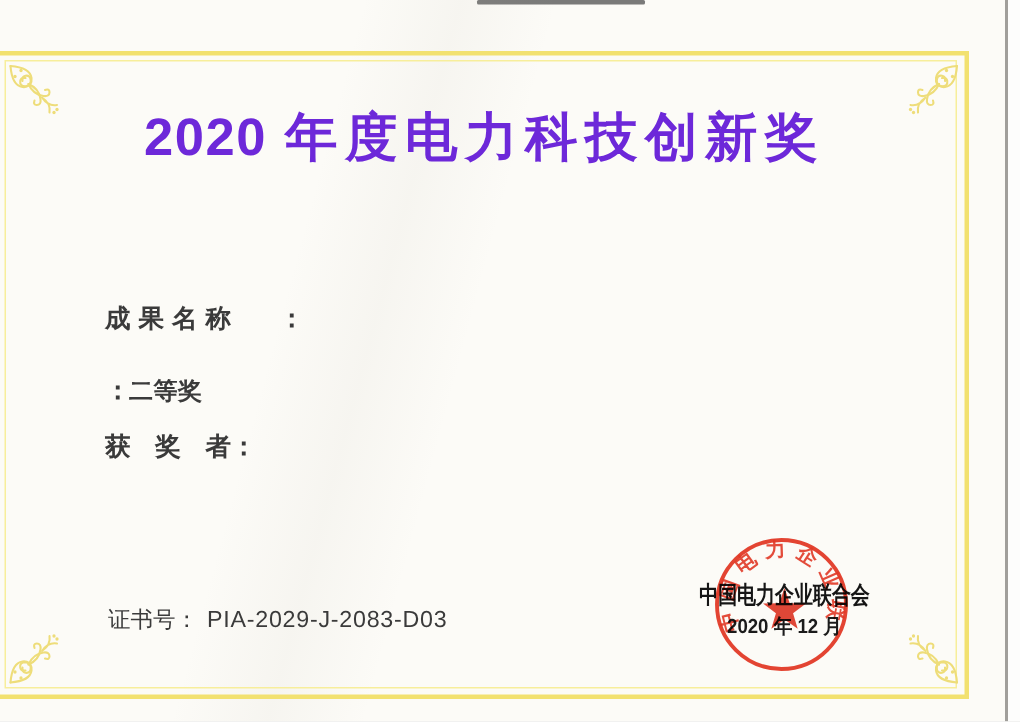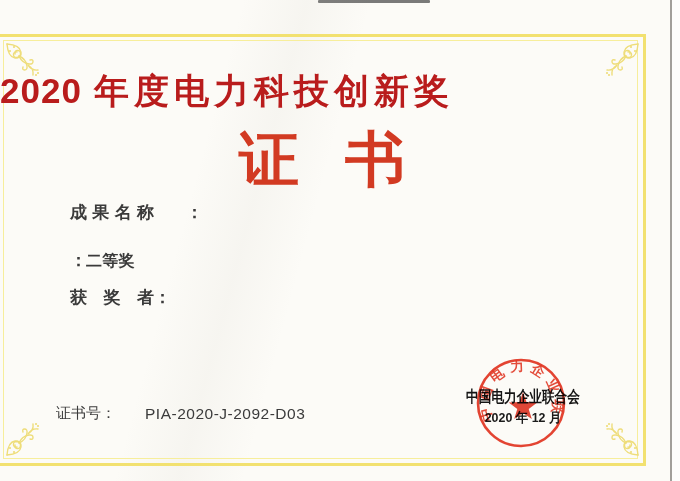--- a/index.html
+++ b/index.html
@@ -18,38 +18,38 @@
   
   .border-outer { position:absolute; left:-6px; top:34px; width:652px; height:432px; border:3px solid #f2e170; box-sizing:border-box; }
   .border-inner { position:absolute; left:3px; top:40px; width:635px; height:419px; border:1.5px solid #f7ee9b; box-sizing:border-box; }
   .flourish { position:absolute; width:36px; height:36px; }
   .flourish.tl { left:6px;  top:43px; }
   .flourish.tr { left:603px; top:43px;  transform:scaleX(-1); }
   .flourish.br { left:603px; top:420px; transform:scale(-1,-1); }
   .flourish.bl { left:6px;  top:420px; transform:scaleY(-1); }
 
   
-  .title { position:absolute; left:0; top:68px; width:646px; 
-           font-size:35px; font-weight:bold; color:#b91c1c; white-space:nowrap; }
+  .title { position:absolute; left:0; top:68px; width:646px; text-align:center;
+           font-size:35px; font-weight:bold; color:#6d28d9; white-space:nowrap; }
   .title-year { letter-spacing:1px; }
   .title-rest { margin-left:12px; letter-spacing:5px; }
 
   .subtitle { position:absolute; left:22px; top:120px; width:646px; text-align:center;
               font-family:"Liberation Serif", serif; font-weight:bold;
               font-size:60px; color:#d23a22; letter-spacing:46px; white-space:nowrap; }
 
   
   .field-row { position:absolute; left:70px; display:flex; align-items:baseline; color:#3a3a3a; font-weight:bold; white-space:nowrap; }
   .row-1 { top:201px;gap:32px; } .row-2 { top:249px; } .row-3 { top:286px; }
   .flabel { display:inline-block; width:84px; font-size:17px; text-align:justify; text-align-last:justify; text-justify:inter-character; }
   .fcolon { display:inline-block; width:16px; font-size:17px; text-align:center; }
   .fvalue { font-size:16px; letter-spacing:0.3px; }
 
   
-  .certno { position:absolute; left:56px; top:404px; display:flex; align-items:center; color:#3b3b3b; white-space:nowrap;gap:23px; }
+  .certno { position:absolute; left:72px; top:404px; display:flex; align-items:center; color:#3b3b3b; white-space:nowrap; }
   .certno-label { font-family:"Liberation Serif", serif; font-size:15px; margin-right:6px; }
   .certno-value { font-size:15.5px; letter-spacing:0.5px; }
 
   
   .seal-svg { position:absolute; left:450px; top:332px; width:146px; height:146px; }
   .seal-org  { position:absolute; left:448px; top:387px; width:150px; text-align:center;
                font-size:16px; font-weight:bold; color:#151515; transform:scaleX(0.79);
                transform-origin:center; white-space:nowrap; mix-blend-mode:multiply; }
   .seal-date { position:absolute; left:448px; top:409px; width:150px; text-align:center;
                font-size:13.5px; font-weight:bold; color:#1b1b1b; transform:scaleX(0.92);
@@ -126,38 +126,37 @@
         <circle cx="8" cy="4" r="1.1"></circle>
       <circle cx="30" cy="32" r="1.1"></circle>
         <circle cx="32" cy="30" r="1.1"></circle>
     </g>
   </svg>
 
   <div class="title">
     <span class="title-year">2020</span><span class="title-rest">年度电力科技创新奖</span>
   </div>
 
-  <div class="subtitle">证书</div>
 
   <div class="field-row row-1">
     <span class="flabel">成果名称</span>
     <span class="fcolon">：</span>
   </div>
   <div class="field-row row-2">
     <span class="fcolon">：</span>
     <span class="fvalue">二等奖</span>
   </div>
   <div class="field-row row-3">
     <span class="flabel">获奖者</span>
     <span class="fcolon">：</span>
   </div>
 
   <div class="certno">
     <span class="certno-label">证书号：</span>
-    <span class="certno-value">PIA-2020-J-2092-D03</span>
+    <span class="certno-value">PIA-2029-J-2083-D03</span>
   </div>
 
   <svg class="seal-svg" viewBox="0 0 146 146">
     <circle cx="71" cy="71" r="43" fill="none" stroke="#e13a27" stroke-width="2.6" opacity="0.95"></circle>
     <defs>
       <path id="ringpath" d="M 44.8 89.2 A 32 32 0 1 1 97.2 89.2" fill="none"></path>
     </defs>
     <text font-size="13.5" font-weight="bold" fill="#e13a27" letter-spacing="5.5" opacity="0.9" font-family="Liberation Sans, sans-serif">
       <textPath href="#ringpath" startOffset="2">中国电力企业联合会</textPath>
     </text>

